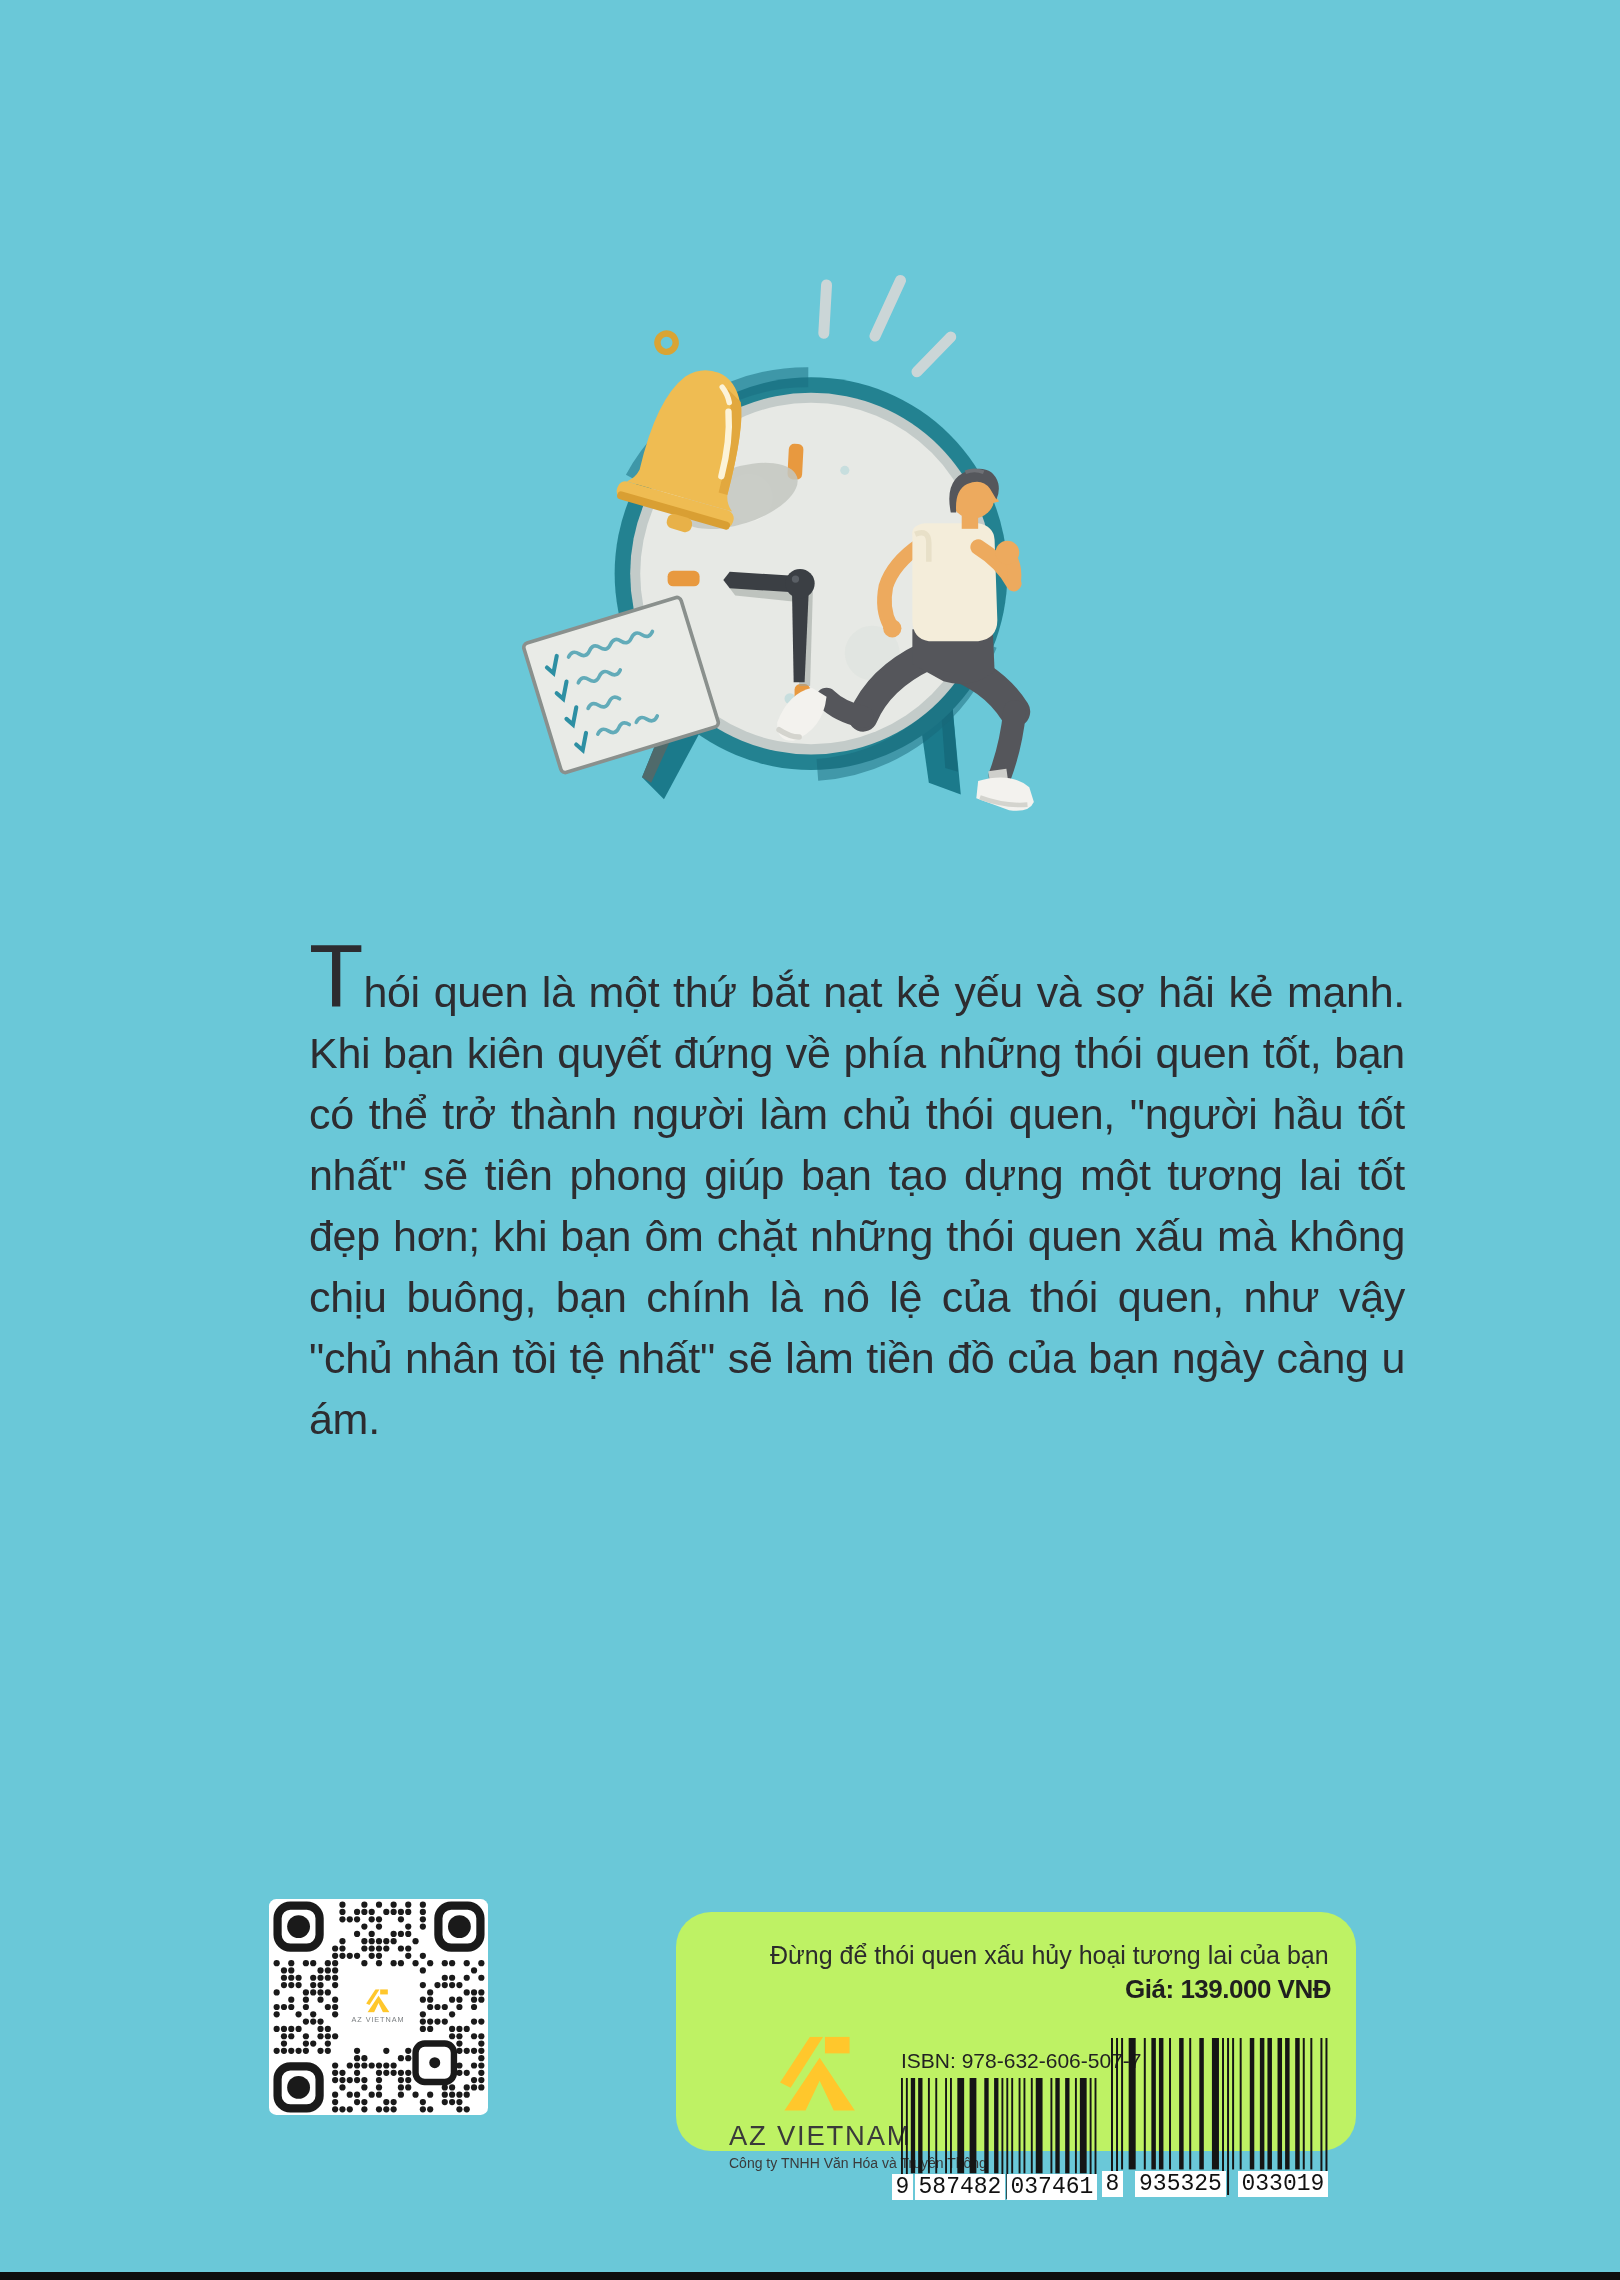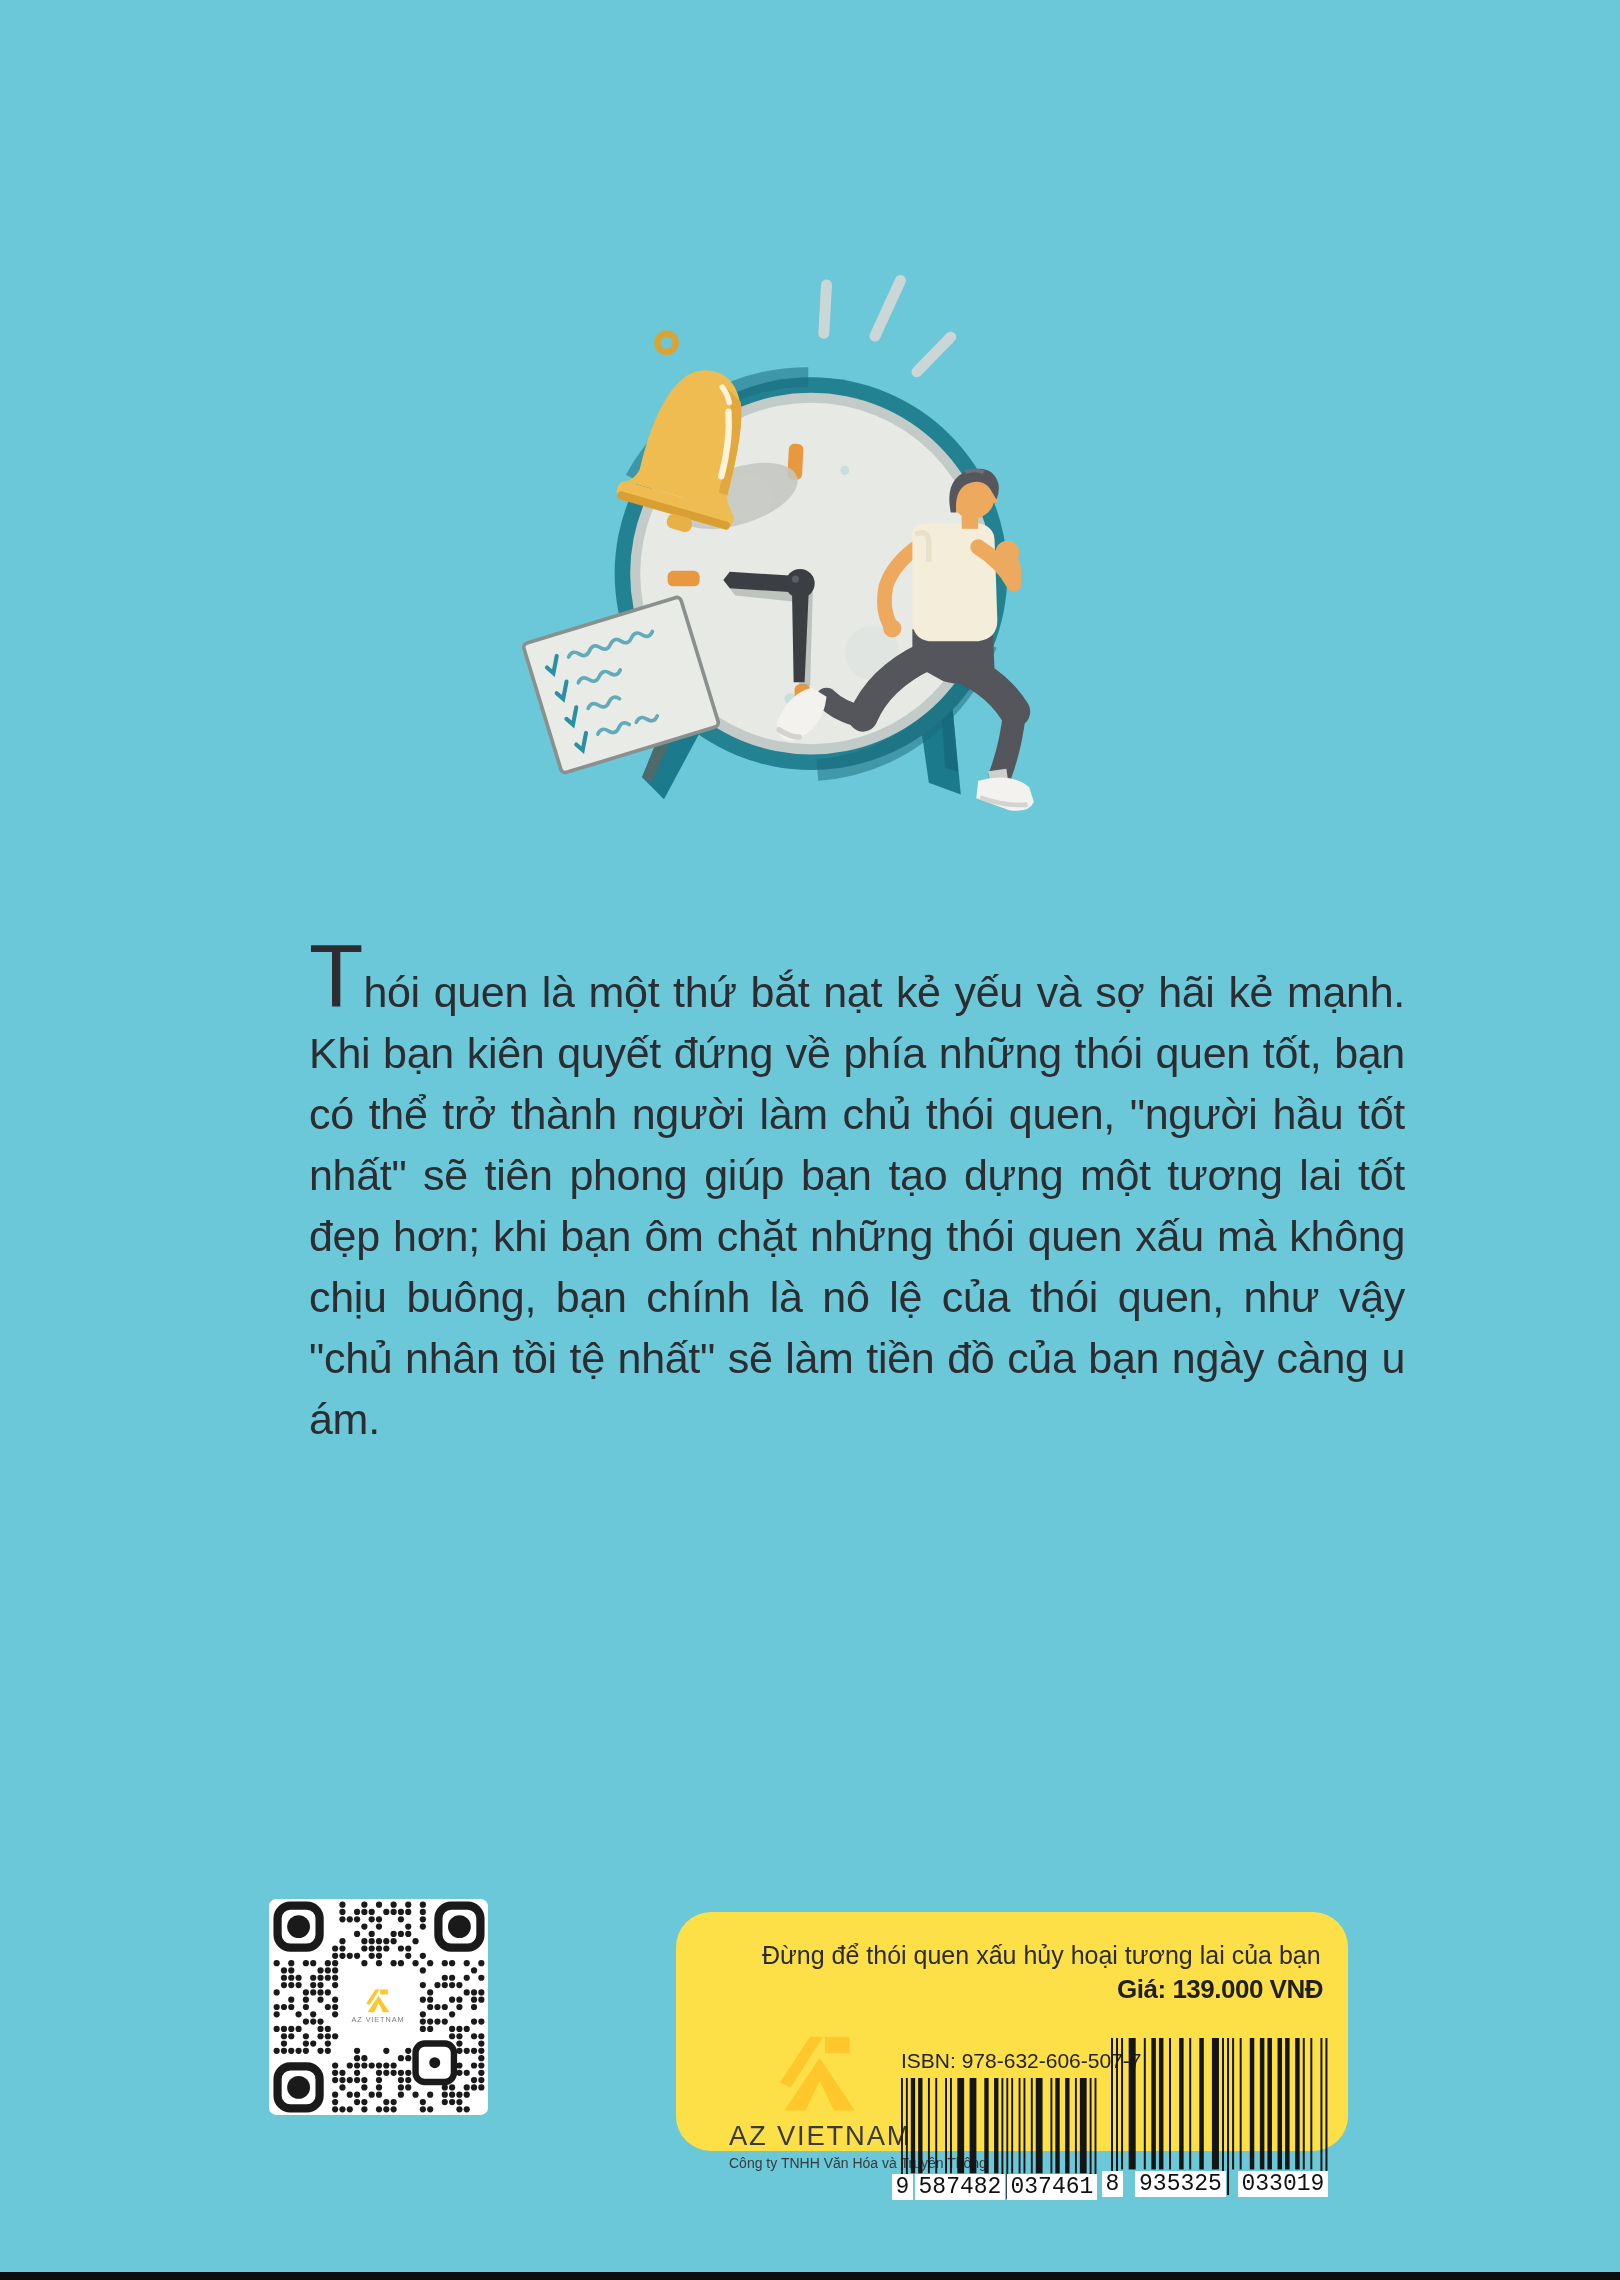--- a/index.html
+++ b/index.html
@@ -15,22 +15,22 @@
   
   .qr{position:absolute;left:269px;top:1899px;width:219px;height:216px;background:#fff;
       border-radius:7.3px;}
   .qr svg{position:absolute;left:3.7px;top:1.8px;width:212px;height:212px;}
   .qr-center{position:absolute;left:50%;top:50%;width:71px;height:71px;margin:-36px 0 0 -36px;
              background:#fff;border-radius:50%;display:flex;flex-direction:column;
              align-items:center;justify-content:center;}
   .qr-center svg{position:static;width:27.4px;height:24px;}
   .qr-center .cap{font-size:7.3px;letter-spacing:0.9px;color:#7a7e80;margin-top:2.7px;white-space:nowrap;}
   
-  .label{position:absolute;left:676px;top:1912px;width:672px;height:239px;background:#fde047;
-         border-radius:35px;color:#222;}
+  .label{position:absolute;left:676px;top:1912px;width:672px;height:239px;background:#bef264;
+         border-radius:35px;color:#222;padding-left:8px;}
   .tagline{position:absolute;right:27.4px;top:29px;font-size:25px;font-weight:500;color:#2b2b2b;
            white-space:nowrap;}
   .price{position:absolute;right:25px;top:62px;font-size:26px;font-weight:700;color:#1f1f1f;
          white-space:nowrap;letter-spacing:-0.5px;}
   .logo-block{position:absolute;left:53px;top:124px;width:175px;text-align:center;}
   .logo-block svg{width:88px;height:77px;display:block;margin:0 auto;}
   .publisher{font-size:27.4px;font-weight:500;letter-spacing:1.8px;color:#3a3a3a;margin-top:7.3px;
              white-space:nowrap;}
   .company{font-size:14px;color:#3a3a3a;margin-top:2.7px;white-space:nowrap;}
   .bc{position:absolute;}

